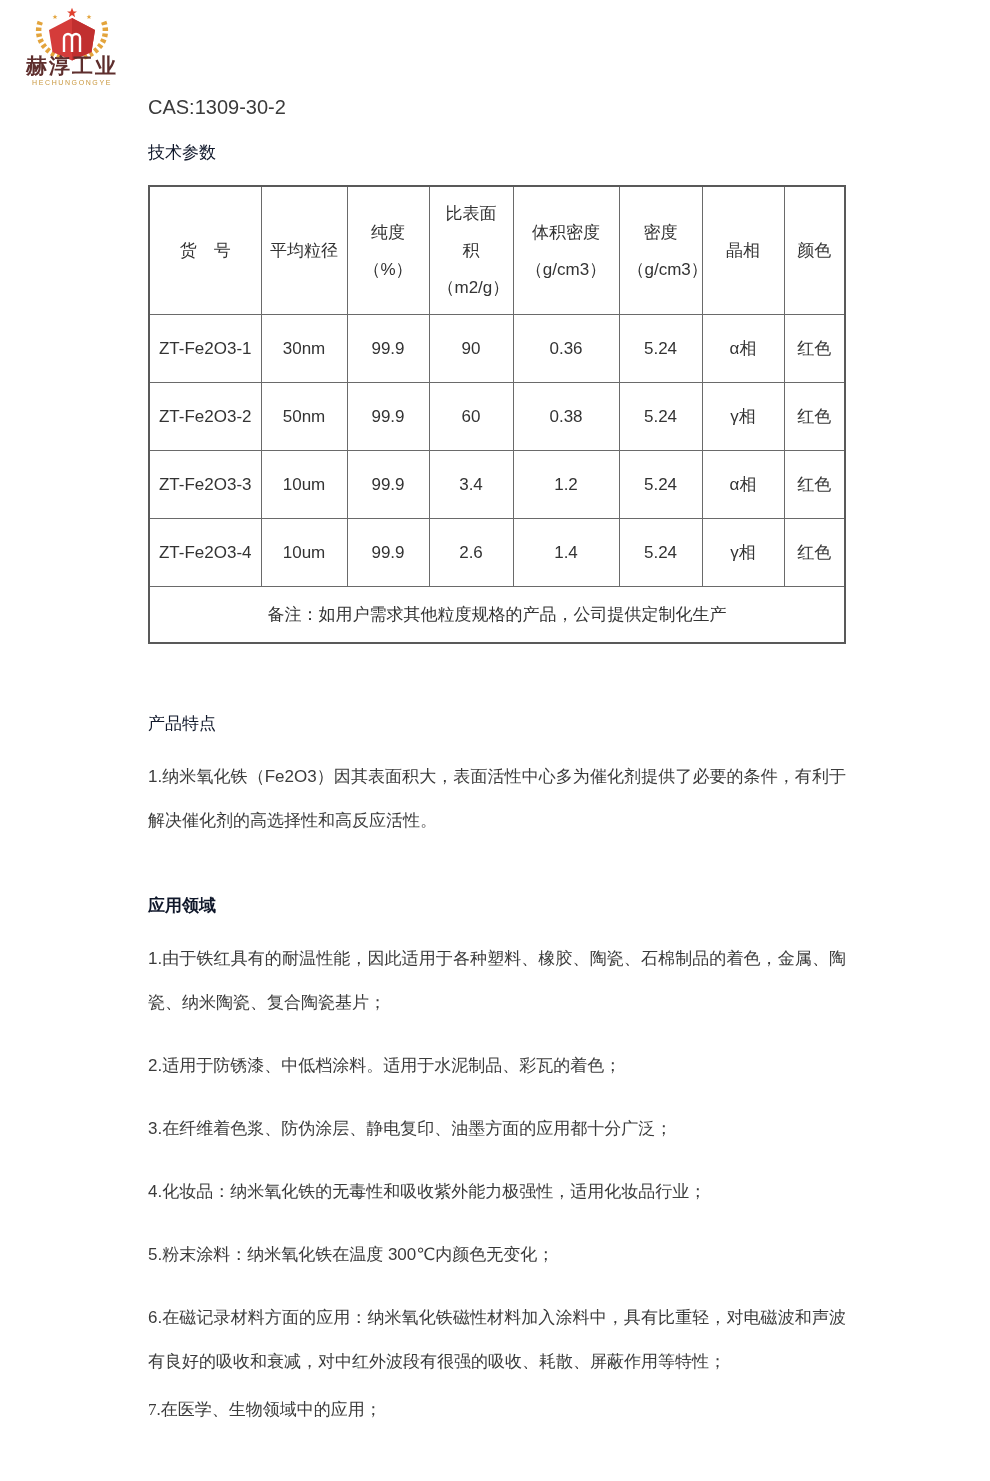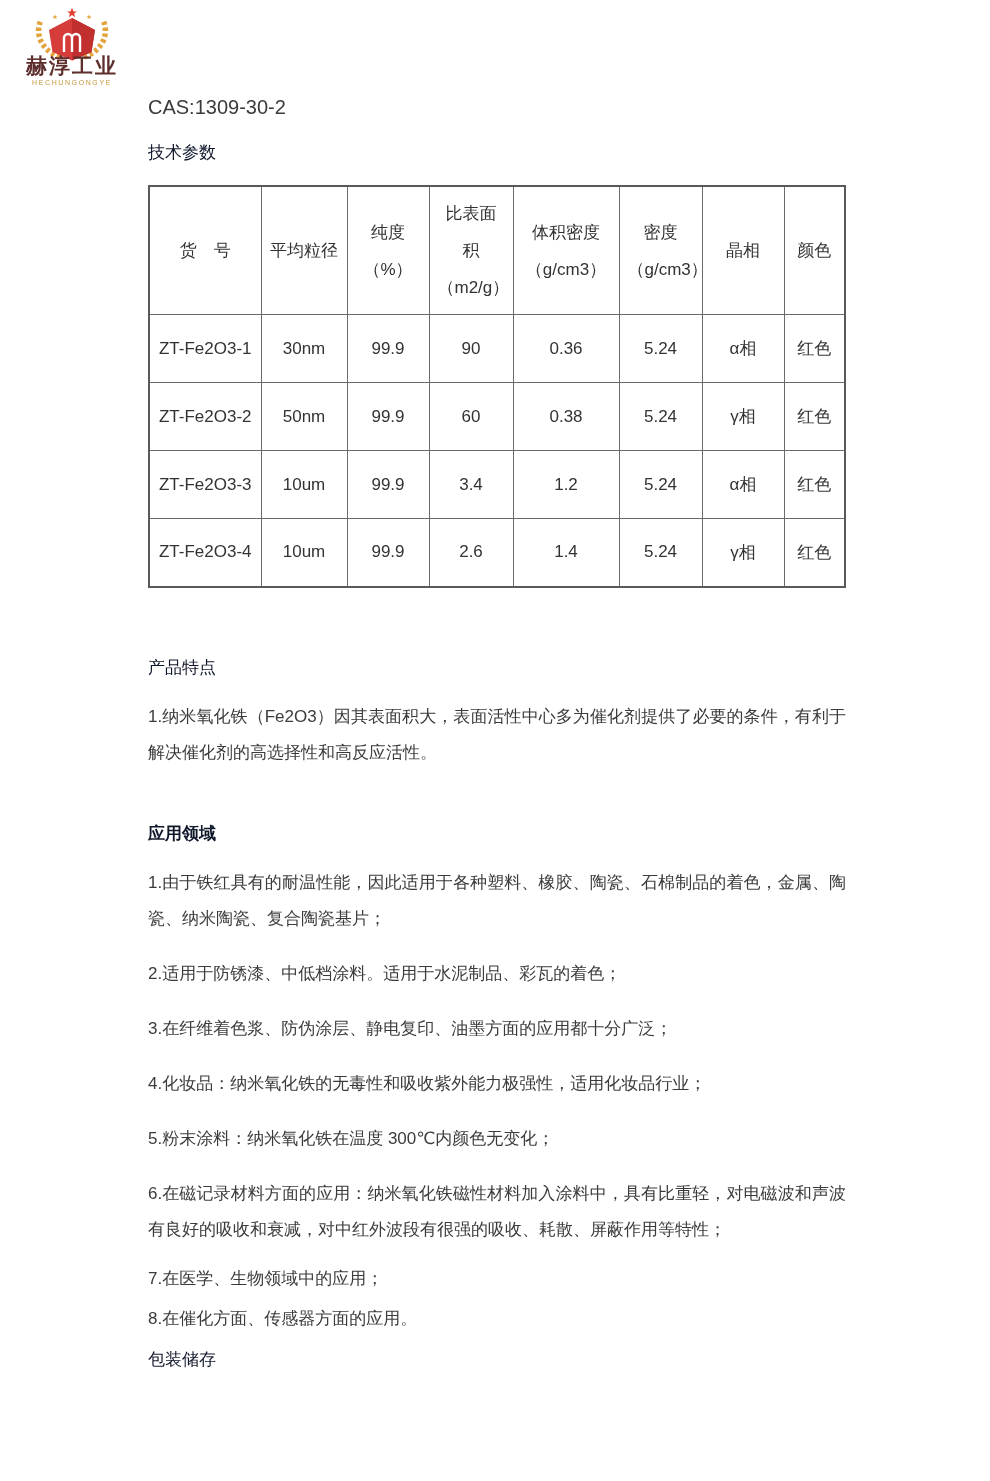--- a/index.html
+++ b/index.html
@@ -30,30 +30,30 @@
     font-size:7px;
     letter-spacing:1.6px;
     color:#c9973d;
     line-height:8px;
   }
 
   
   .content { position:absolute; left:148px; top:0; width:698px; }
   .cas { margin:96px 0 0 0; font-size:20px; color:#3b3b3b; line-height:22px; }
   .sec-title { margin:25px 0 0 0; font-size:17px; line-height:20px; color:#0f172a; }
-  .para { margin:21px 0 0 0; font-size:17px; line-height:36px; text-align:justify; color:#3b3b3b; }
+  .para { margin:21px 0 0 0; font-size:17px; line-height:44px; text-align:justify; color:#3b3b3b; }
 
   .title-features { margin-top:70px; }
   .title-apps    { margin-top:53px;font-weight:bold; }
   .title-pack    { margin-top:13px; }
 
   .app-item  { margin-top:19px; }
   .app-item.first { margin-top:21px; }
   .app-item.tall  { }
-  .app-item.tight { margin-top:13px; }
+  .app-item.tight { margin-top:4px;font-family:Liberation Serif, serif; }
   .app-item.last  { margin-top:4px; }
   .pack-text { margin-top:20px; }
 
   
   table.specs {
     margin-top:22px;
     border-collapse:collapse;
     width:698px;
     table-layout:fixed;
     border:2px solid #595959;
@@ -183,20 +183,23 @@
       <tr class="data">
         <td class="item-code">ZT-Fe2O3-4</td>
         <td>10um</td>
         <td>99.9</td>
         <td>2.6</td>
         <td>1.4</td>
         <td>5.24</td>
         <td>γ相</td>
         <td>红色</td>
       </tr>
+      <tr class="noterow">
+        <td class="notecell" colspan="8">备注：如用户需求其他粒度规格的产品，公司提供定制化生产</td>
+      </tr>
     </tbody>
       </table>
 
     <div class="sec-title title-features">产品特点</div>
     <p class="para">1.纳米氧化铁（Fe2O3）因其表面积大，表面活性中心多为催化剂提供了必要的条件，有利于解决催化剂的高选择性和高反应活性。</p>
 
     <div class="sec-title title-apps">应用领域</div>
     <p class="para app-item first">1.由于铁红具有的耐温性能，因此适用于各种塑料、橡胶、陶瓷、石棉制品的着色，金属、陶瓷、纳米陶瓷、复合陶瓷基片；</p>
     <p class="para app-item">2.适用于防锈漆、中低档涂料。适用于水泥制品、彩瓦的着色；</p>
     <p class="para app-item">3.在纤维着色浆、防伪涂层、静电复印、油墨方面的应用都十分广泛；</p>

